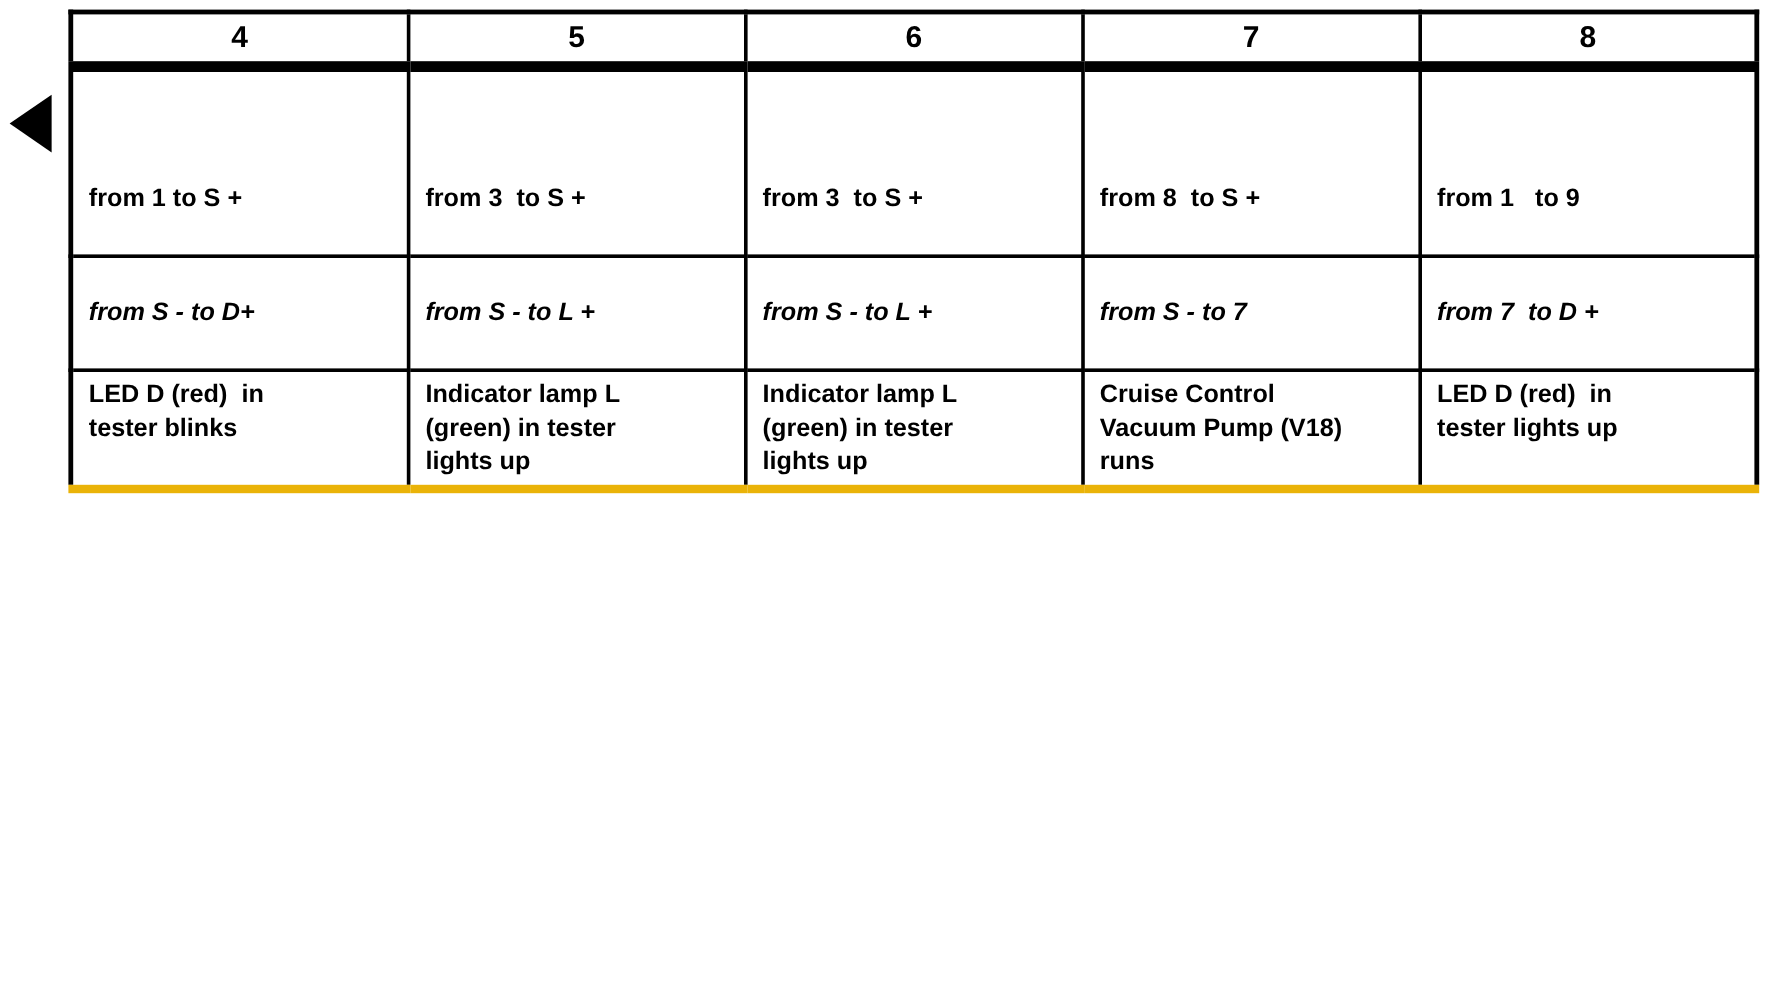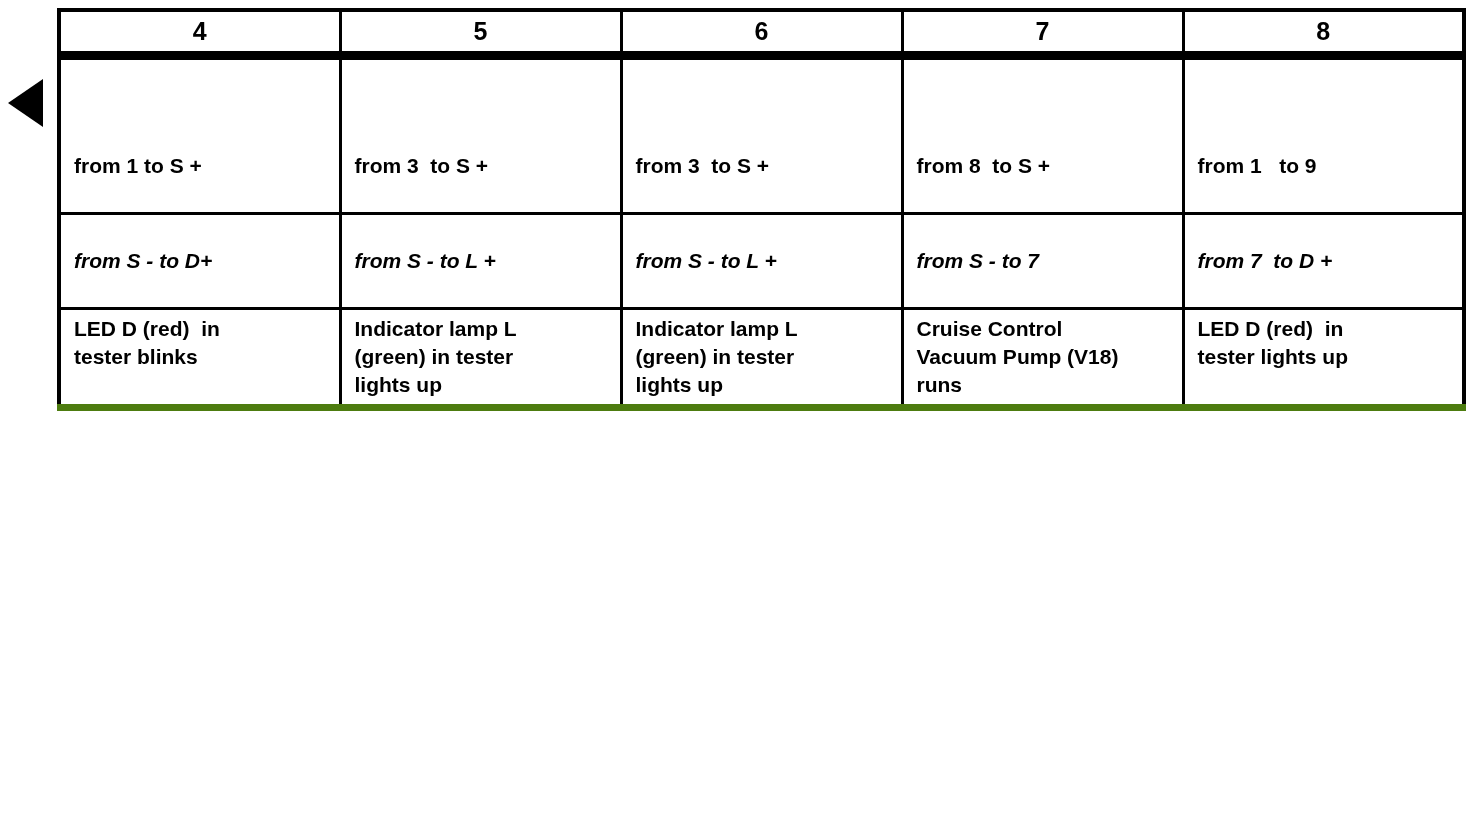--- a/index.html
+++ b/index.html
@@ -66,21 +66,21 @@
   tr.row-contact td {
     vertical-align: bottom;
     padding-bottom: 32px;
   }
   tr.row-contact-1 td { height: 158px; }
   tr.row-contact-2 td { height: 95px; font-style: italic; }
   tr.row-contact-3 td { height: 97px; }
   tr.row-action td { height: 196px; }
   tr.row-result td {
     height: 98px;
-    border-bottom: 7px solid #4d7c0f;
+    border-bottom: 7px solid #eab308;
   }
   td.dash-cell {
     text-align: center;
     vertical-align: middle;
     padding-bottom: 30px;
   }
 </style>
 </head>
 <body>
 

